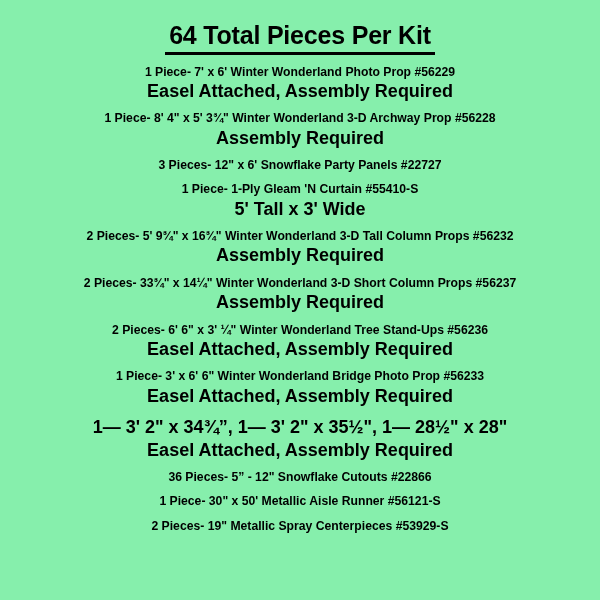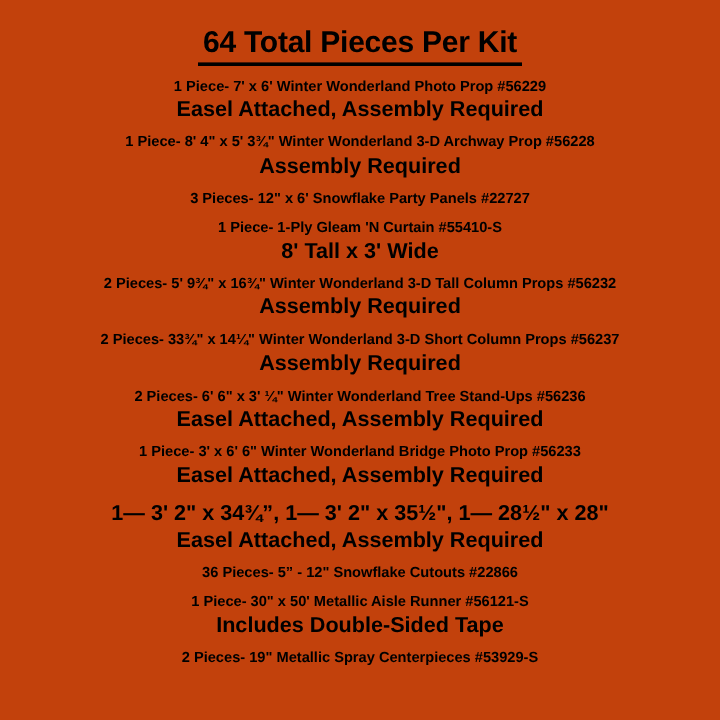--- a/index.html
+++ b/index.html
@@ -12,21 +12,21 @@
     background: #ffffff;
     font-family: "Liberation Sans", sans-serif;
     color: #000000;
     overflow: hidden;
   }
   #kit-sheet {
     width: 600px;
     height: 600px;
     box-sizing: border-box;
     padding: 18px 12px 10px 12px;
-    background: #c2410c;
+    background: #86efac;
     display: flex;
     flex-direction: column;
     align-items: center;
   }
   .sheet-title {
     font-size: 25px;
     font-weight: bold;
     letter-spacing: -0.2px;
     text-align: center;
     border-bottom: 3px solid #000000;
@@ -80,21 +80,21 @@
       <div class="item-main">1 Piece- 8' 4" x 5' 3¾" Winter Wonderland 3-D Archway Prop  #56228</div>
       <div class="item-sub">Assembly Required</div>
     </div>
 
     <div class="item">
       <div class="item-main">3 Pieces- 12" x 6' Snowflake Party Panels  #22727</div>
     </div>
 
     <div class="item">
       <div class="item-main">1 Piece- 1-Ply Gleam 'N Curtain  #55410-S</div>
-      <div class="item-sub">8' Tall x 3' Wide</div>
+      <div class="item-sub">5' Tall x 3' Wide</div>
     </div>
 
     <div class="item">
       <div class="item-main">2 Pieces- 5' 9¾" x 16¾" Winter Wonderland 3-D Tall Column Props  #56232</div>
       <div class="item-sub">Assembly Required</div>
     </div>
 
     <div class="item">
       <div class="item-main">2 Pieces- 33¾" x 14¼" Winter Wonderland 3-D Short Column Props  #56237</div>
       <div class="item-sub">Assembly Required</div>
@@ -115,21 +115,20 @@
       <div class="item-sub">1— 3' 2" x 34¾”, 1— 3' 2" x 35½", 1— 28½" x 28"</div>
       <div class="item-sub">Easel Attached, Assembly Required</div>
     </div>
 
     <div class="item">
       <div class="item-main">36 Pieces- 5” - 12" Snowflake Cutouts  #22866</div>
     </div>
 
     <div class="item">
       <div class="item-main">1 Piece- 30" x 50' Metallic Aisle Runner  #56121-S</div>
-      <div class="item-sub">Includes Double-Sided Tape</div>
     </div>
 
     <div class="item">
       <div class="item-main">2 Pieces- 19" Metallic Spray Centerpieces  #53929-S</div>
     </div>
 
 
   </div>
 </div>
 

